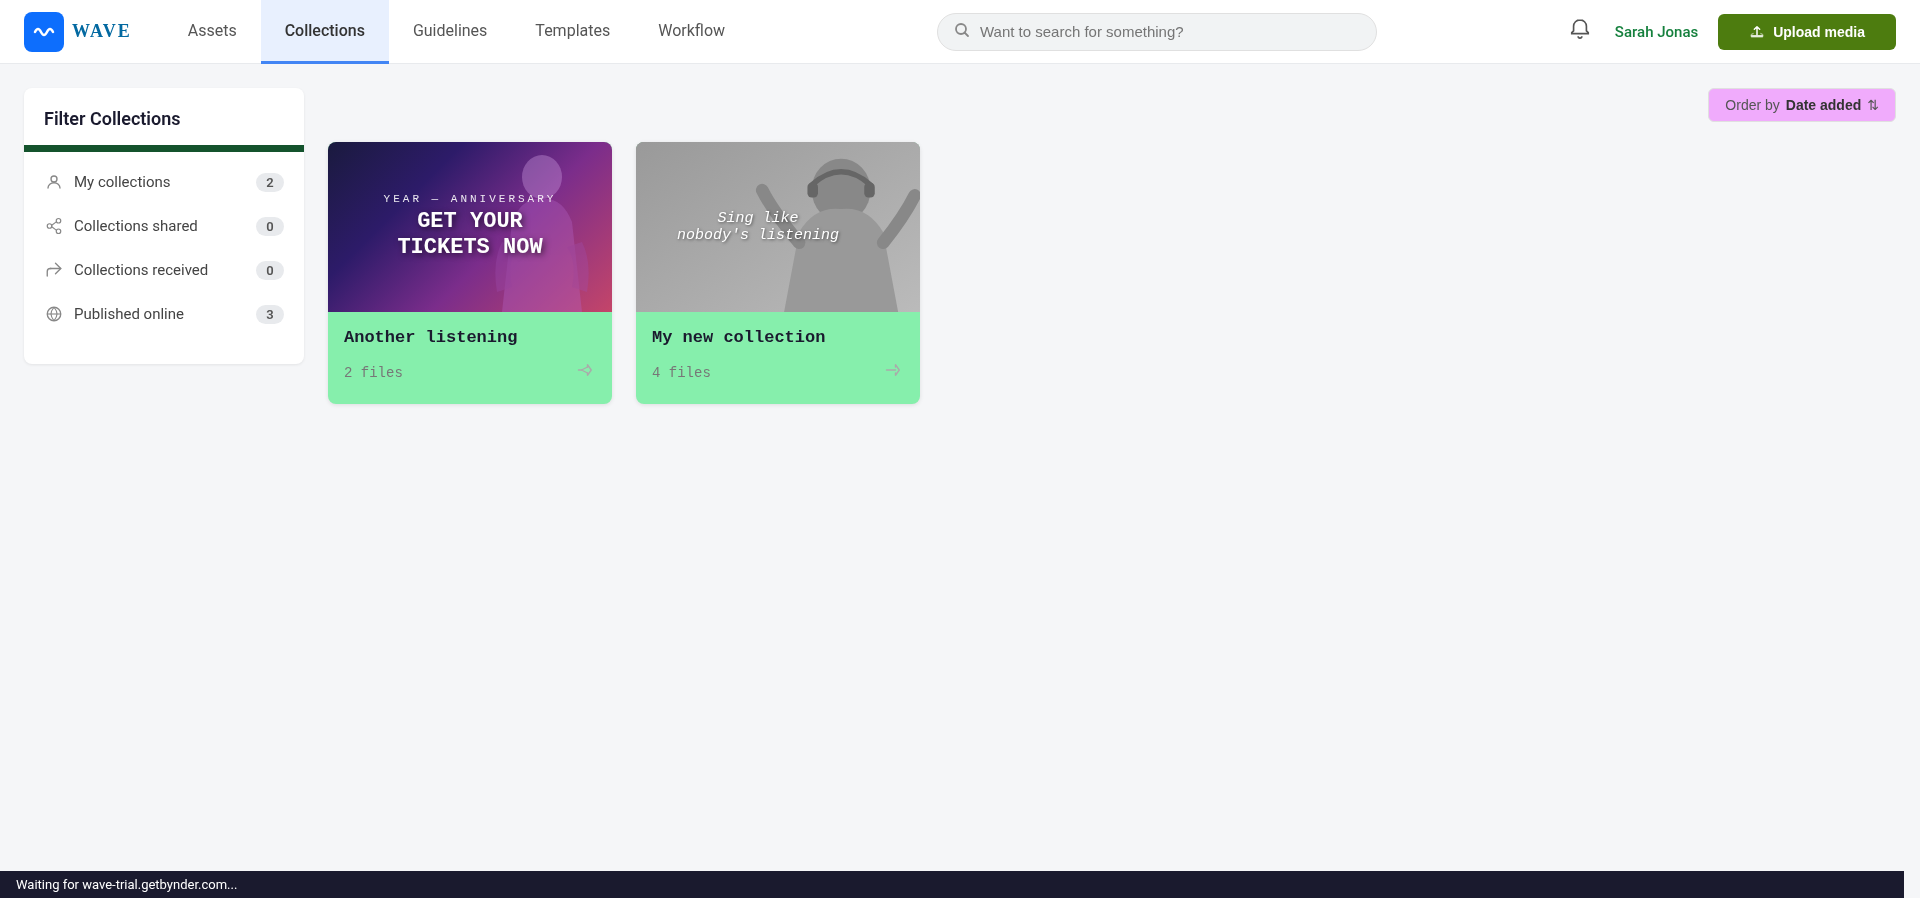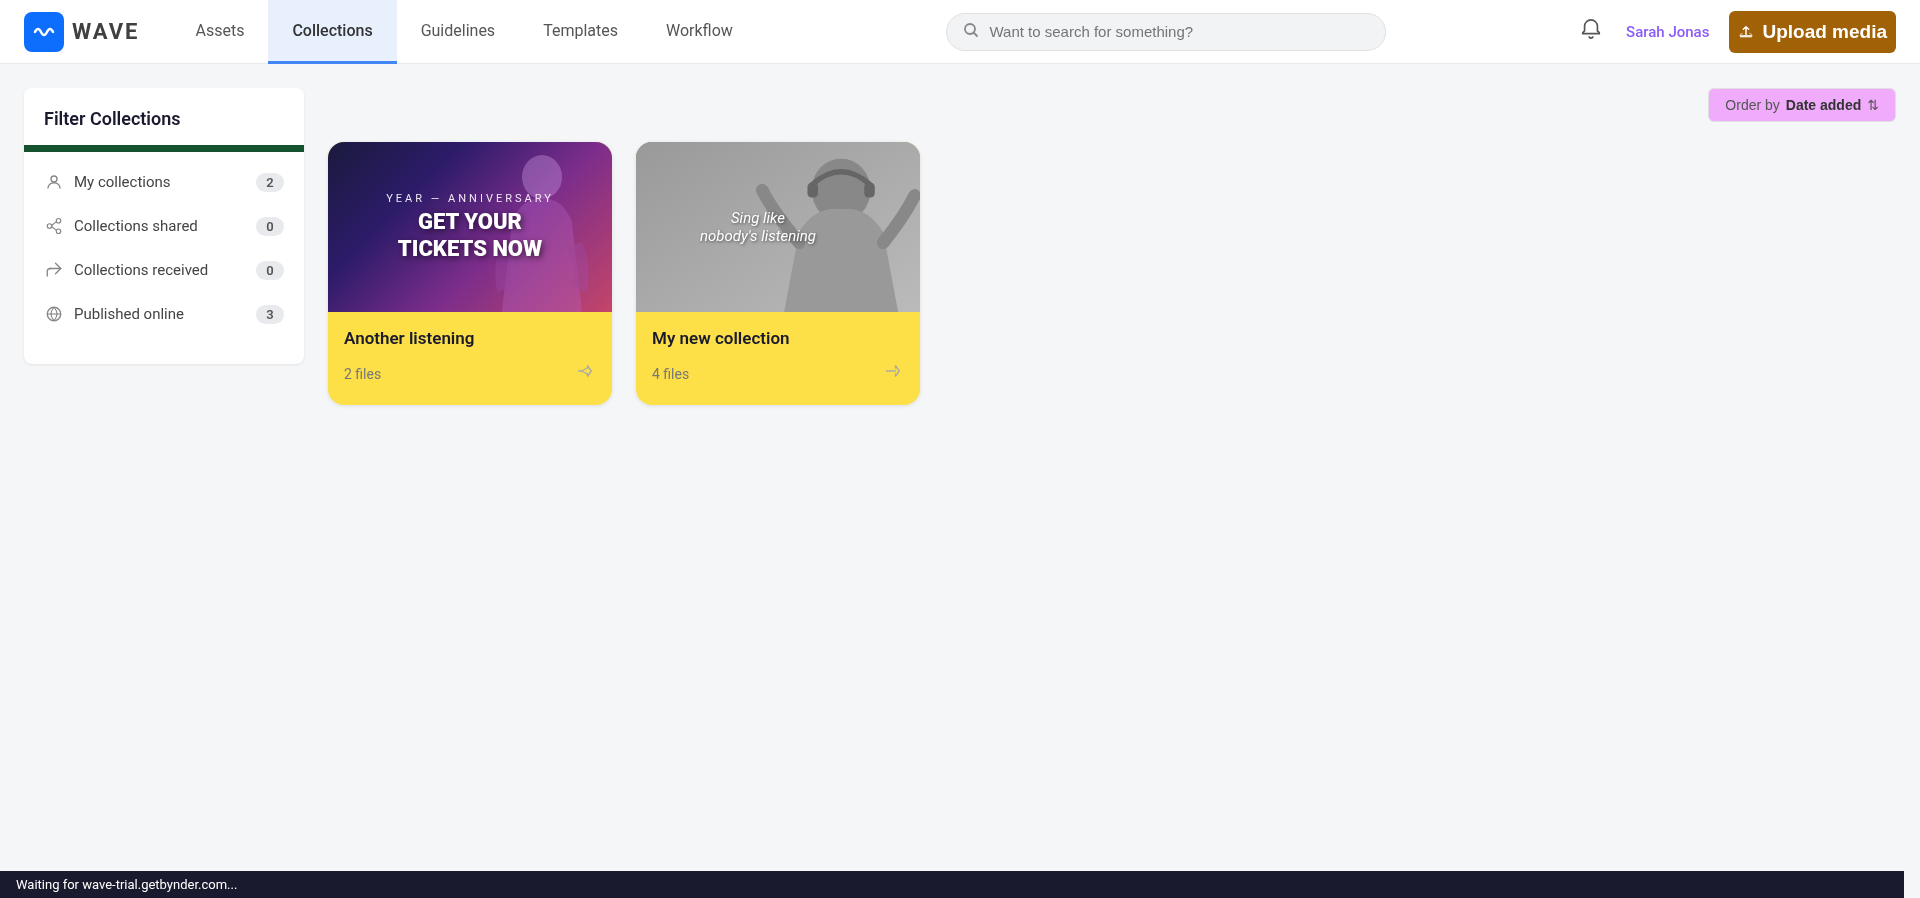--- a/index.html
+++ b/index.html
@@ -29,25 +29,26 @@
       background: #0d6efd;
       border-radius: 8px;
       display: flex;
       align-items: center;
       justify-content: center;
       color: #fff;
       font-size: 18px;
       font-weight: bold;
     }
     .logo-text {
-      font-size: 22px;
+      font-size: 18px;
       font-weight: 700;
-      color: #404040;
+      color: #0369a1;
       letter-spacing: 2px;
       text-transform: uppercase;
+      font-family: Liberation Serif, serif;
     }
     .nav {
       display: flex;
       align-items: center;
       height: 100%;
     }
     .nav-item {
       padding: 16px 24px;
       height: 64px;
       display: flex;
@@ -100,31 +101,31 @@
     .bell-btn {
       background: none;
       border: none;
       cursor: pointer;
       font-size: 20px;
       color: #555;
       padding: 4px;
     }
     .user-name {
       font-size: 15px;
-      color: #8b5cf6;
+      color: #15803d;
       font-weight: 500;
       cursor: pointer;
     }
     .upload-btn {
-      background: #a16207;
+      background: #4d7c0f;
       color: #fff;
       border: none;
       border-radius: 6px;
-      padding: 10px 9px;
-      font-size: 19px;
+      padding: 10px 31px;
+      font-size: 14px;
       font-weight: 600;
       cursor: pointer;
       display: flex;
       align-items: center;
       gap: 8px;
     }
 
     
     .main {
       display: flex;
@@ -212,26 +213,27 @@
       font-weight: 700;
       color: #333;
     }
     .collections-grid {
       display: grid;
       grid-template-columns: repeat(auto-fill, minmax(270px, 1fr));
       gap: 24px;
       max-width: 900px;
     }
     .collection-card {
-      background: #fde047;
-      border-radius: 16px;
+      background: #86efac;
+      border-radius: 8px;
       overflow: hidden;
       box-shadow: 0 1px 4px rgba(0,0,0,0.1);
       cursor: pointer;
       transition: box-shadow 0.2s, transform 0.15s;
+      font-family: Liberation Mono, monospace;
     }
     .collection-thumb {
       width: 100%;
       height: 170px;
       background: #ccc;
       overflow: hidden;
       position: relative;
     }
     
     .thumb-1 {

